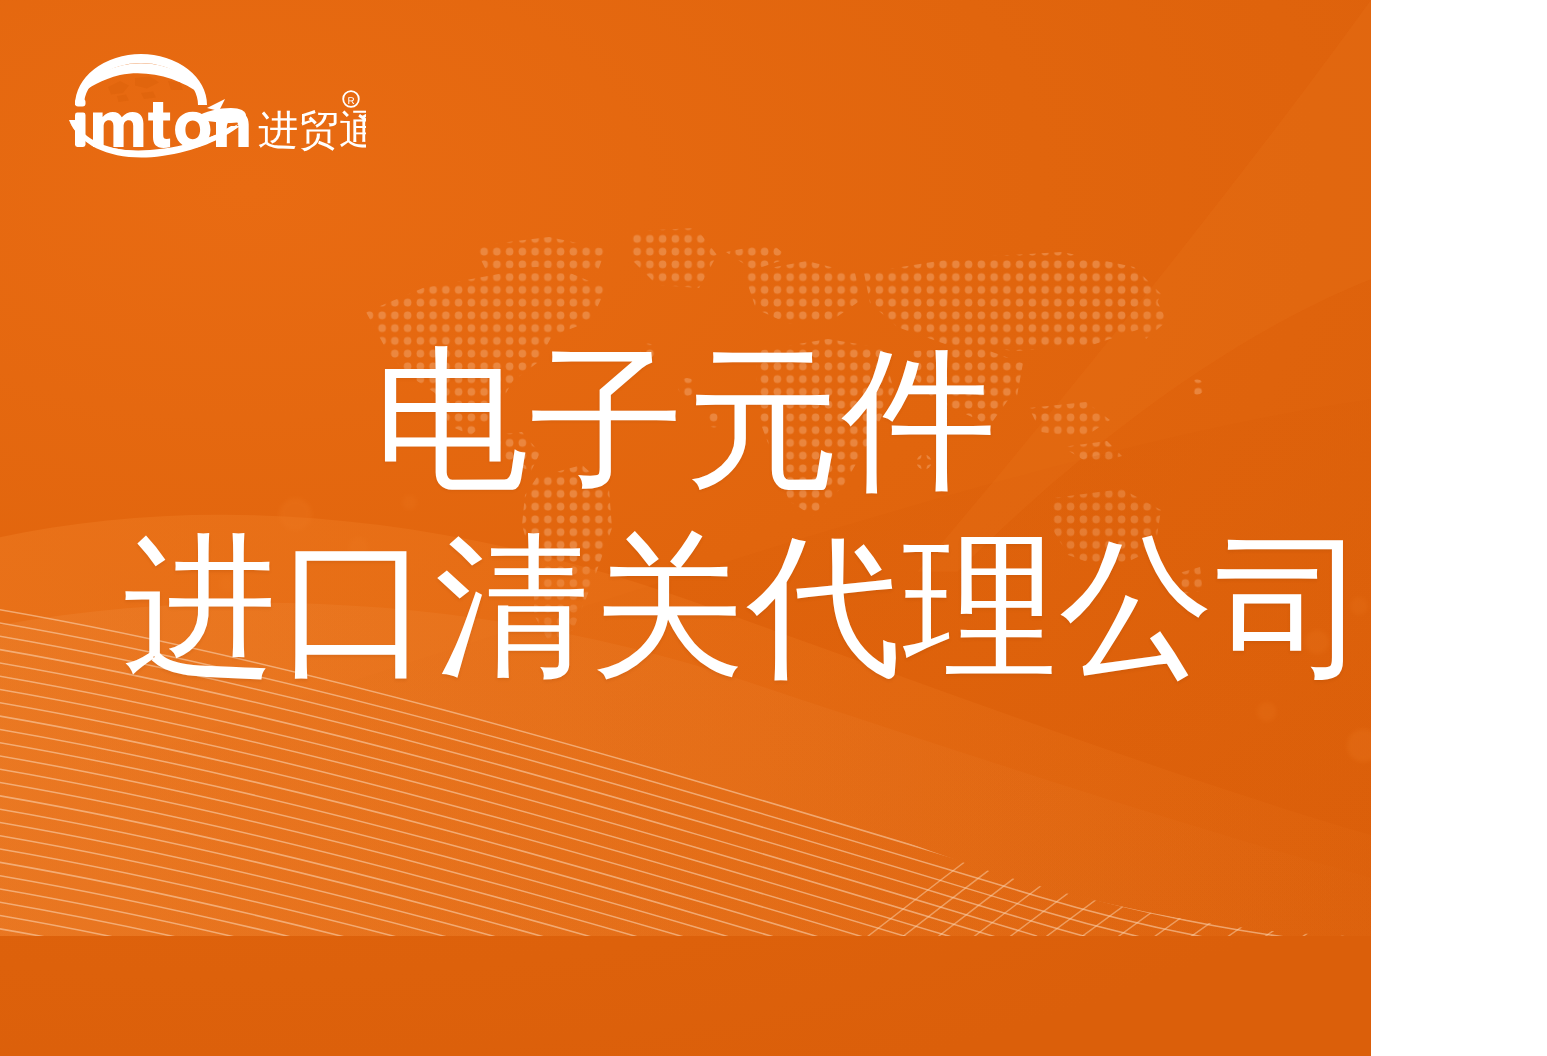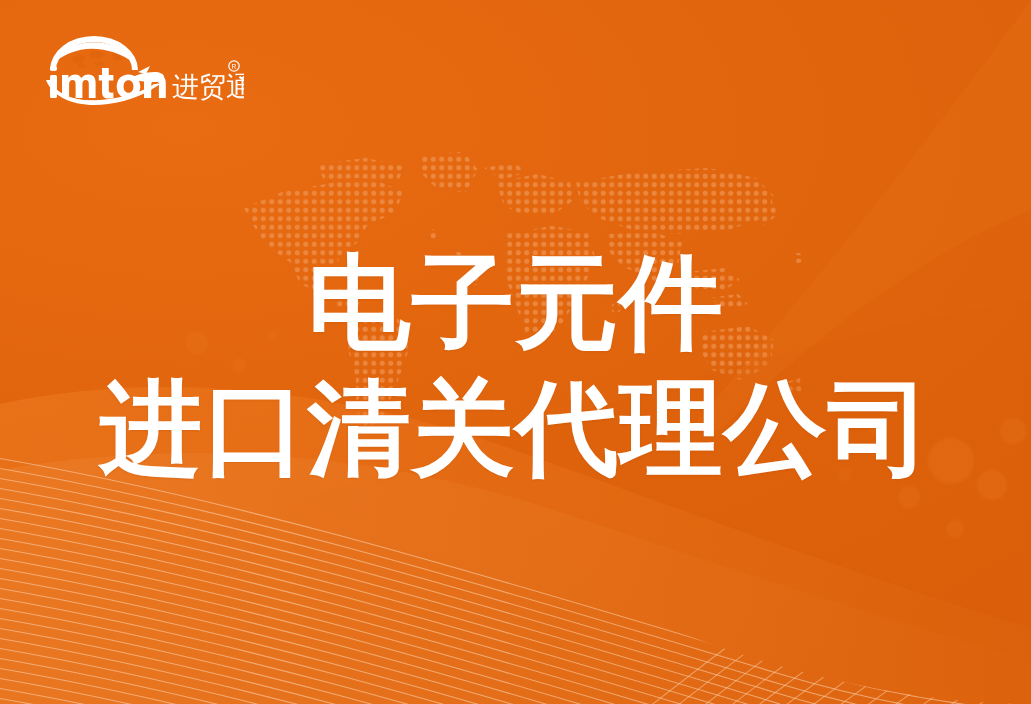--- a/index.html
+++ b/index.html
@@ -1,20 +1,20 @@
 <!DOCTYPE html>
 <html><head>
 <meta charset="utf-8">
 <style>
   html,body{margin:0;padding:0;background:#ffffff;}
   body{font-family:"Liberation Sans","DejaVu Sans",sans-serif;}
 
   #banner{
     position:relative;
-    width:1031px;height:704px;
+    width:914px;height:704px;
     overflow:hidden;
     background:#E1650D;
   }
 
   
   .layer{position:absolute;inset:0;}
   #base-wash{
     background:
       radial-gradient(120% 90% at 18% 18%, #E96B12 0%, #E1650D 48%, #DB5F0A 100%);
   }
@@ -48,27 +48,26 @@
   
   #headline{
     position:absolute;left:0;right:0;top:228px;
     text-align:center;
     color:#ffffff;
     line-height:1;
     pointer-events:none;
   }
   .hl-line{
     display:block;
-    font-weight:700;
+    font-weight:400;
     letter-spacing:.01em;
     text-shadow:0 1px 2px rgba(150,60,0,.16);
-    margin-top:23px;
   }
   #hl-1{font-size:103px;margin-bottom:22px;}
-  #hl-2{font-size:103px;}
+  #hl-2{font-size:103px;text-align:right;}
 
   
   #tel{
     position:absolute;right:24px;bottom:36px;
     color:#ffffff;
     font-size:27px;
     letter-spacing:.045em;
     white-space:nowrap;
     text-shadow:0 1px 2px rgba(140,55,0,.25);
   }

